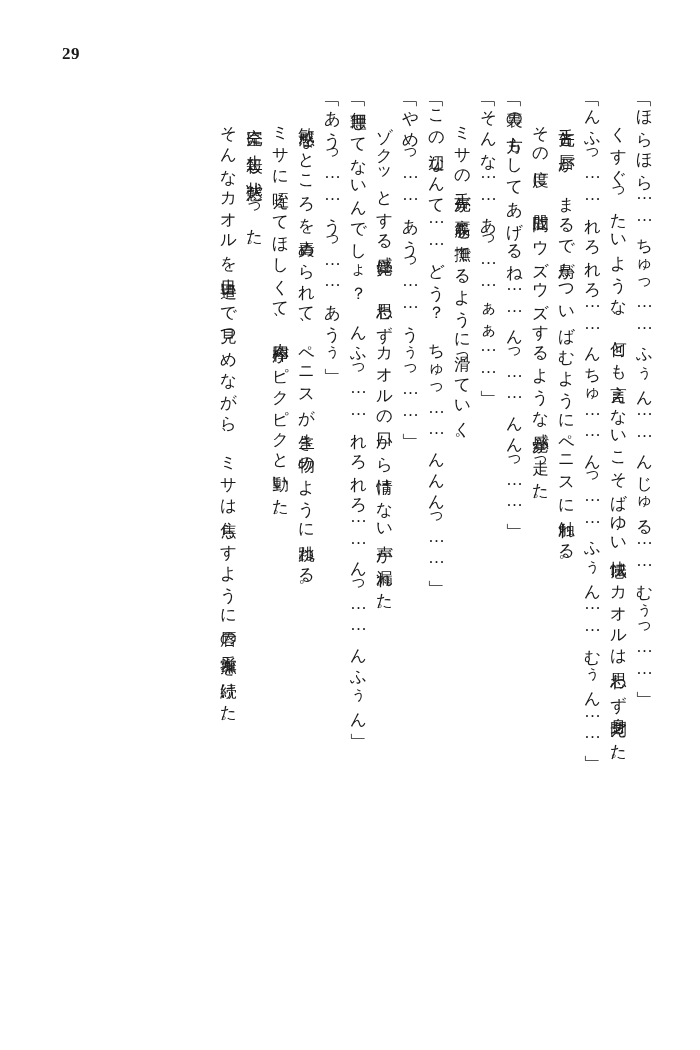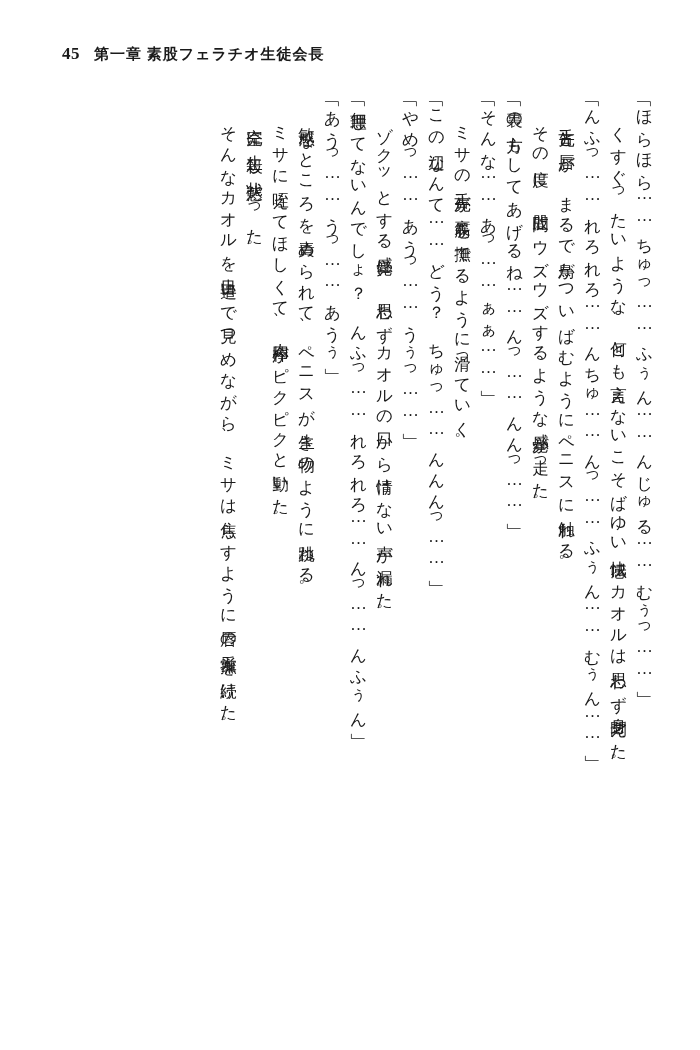--- a/index.html
+++ b/index.html
@@ -63,22 +63,21 @@
     overflow: visible;
     font-family: "Liberation Serif", "DejaVu Serif", serif;
   }
 </style>
 </head>
 <body>
 
 <div class="page">
 
   <div class="header">
-    <span class="page-number">45</span>
-    <span class="chapter-title">第一章 素股フェラチオ生徒会長</span>
+    <span class="page-number">29</span>
   </div>
 
   <div class="body-area">
     <div class="vline">「ほらほら……ちゅっ……ふぅん……んじゅる……むぅっ……」</div>
     <div class="vline">　くすぐったいような、何とも言えないこそばゆい快感にカオルは思わず身悶えた。</div>
     <div class="vline">「んふっ……れろれろ……んちゅ……んっ……ふぅん……むぅん……」</div>
     <div class="vline">　舌先と唇が、まるで鳥がついばむようにペニスに触れる。</div>
     <div class="vline">　その度に、股間にウズウズするような感覚が走った。</div>
     <div class="vline">「裏の方もしてあげるね……んっ……んんっ……」</div>
     <div class="vline">「そんな……あっ……ぁぁ……」</div>

